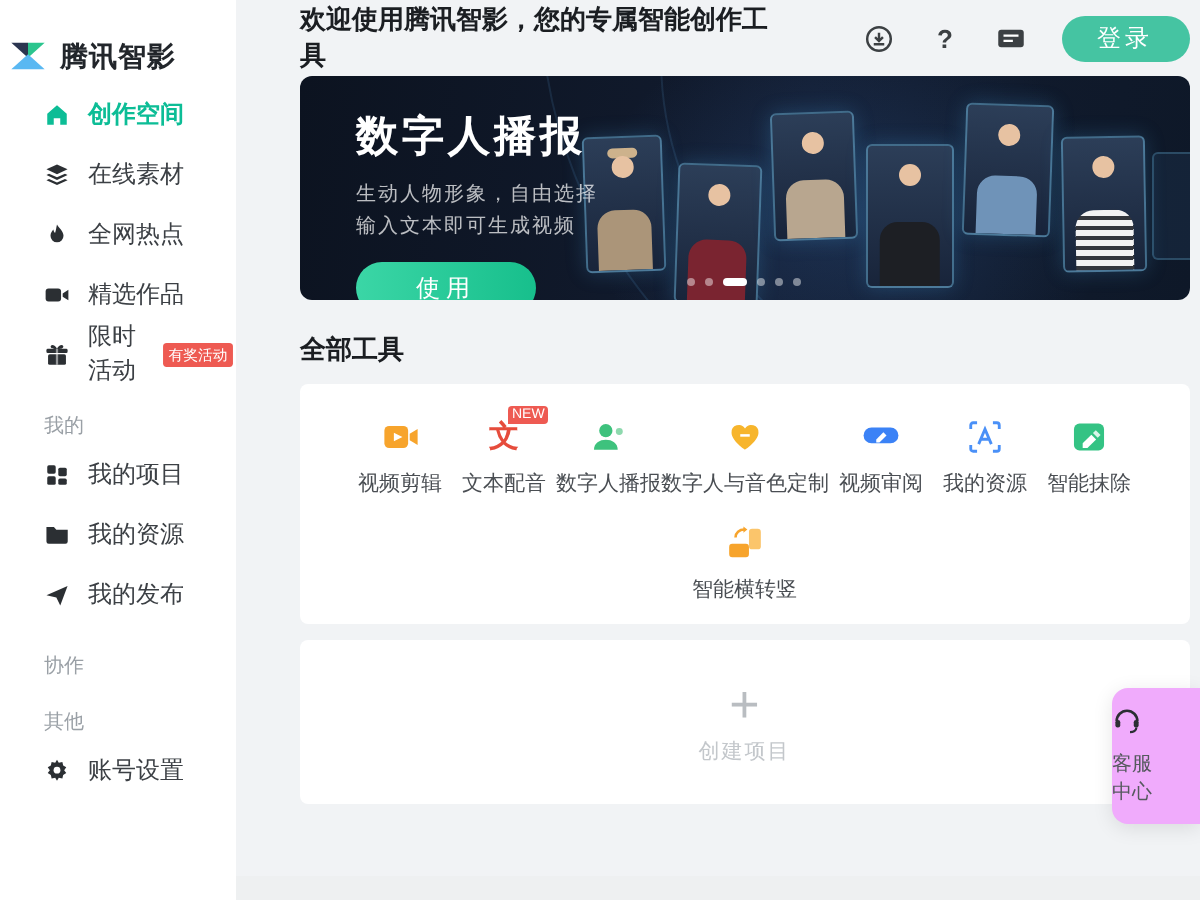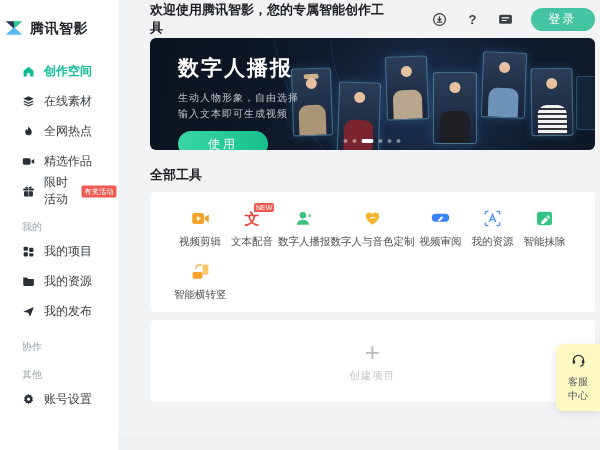--- a/index.html
+++ b/index.html
@@ -4,21 +4,21 @@
 <style>
   html,body{margin:0;padding:0;width:600px;height:450px;overflow:hidden;
     font-family:"Liberation Sans","DejaVu Sans",sans-serif;background:#f1f3f5;}
   .app{display:flex;width:600px;height:450px;position:relative;}
 
   
   .sidebar{width:118px;min-width:118px;height:450px;background:#ffffff;padding-top:12px;box-sizing:border-box;}
   .logo{display:flex;align-items:flex-end;gap:6px;padding-left:4px;height:26px;cursor:pointer;}
   .logo-mark{width:20px;height:20px;}
   .logo-text{font-size:14px;font-weight:bold;color:#22262b;letter-spacing:.5px;}
-  .nav{margin-top:18px;}
+  .nav{margin-top:4px;}
   .nav-item{display:flex;align-items:center;gap:9px;height:30px;padding-left:22px;cursor:pointer;}
   .nav-item .nicon{width:13px;height:13px;display:flex;align-items:center;justify-content:center;color:#2b2f33;}
   .nav-item .nicon svg{width:13px;height:13px;fill:currentColor;}
   .nav-item .nlabel{font-size:12px;color:#3c4045;}
   .nav-item.active .nlabel{color:#0cbd96;font-weight:bold;}
   .nav-item.active .nicon{color:#0cbd96;}
   .sec-header{font-size:10px;color:#9aa0a6;margin:14px 0 2px 22px;}
   .side-badge{font-size:8px;color:#fff;background:#ee5a52;border-radius:2px;padding:1px 3px;margin-left:3px;white-space:nowrap;transform:scale(.92);display:inline-block;}
 
   
@@ -53,38 +53,38 @@
   .p-card .hat{position:absolute;left:50%;transform:translateX(-50%);top:5px;width:15px;height:5px;border-radius:3px;background:#cdb28c;}
   .ghost{position:absolute;border-radius:3px;border:1px solid rgba(115,195,235,.25);background:rgba(60,100,150,.15);z-index:1;}
   .dots{position:absolute;left:50%;transform:translateX(-50%);bottom:7px;display:flex;align-items:center;gap:5px;z-index:4;}
   .dot{width:4px;height:4px;border-radius:50%;background:rgba(255,255,255,.45);cursor:pointer;}
   .dot.active{width:12px;height:4px;border-radius:2px;background:#ffffff;}
 
   
   .sec-title{font-size:13px;font-weight:bold;color:#1b1e22;margin-top:16px;}
   .tools-card{margin-top:8px;background:#fff;border-radius:4px;padding:12px 24px 6px;box-sizing:border-box;}
   .tools-row{display:flex;justify-content:space-between;}
-  .tools-row2{display:flex;margin-top:4px;}
+  .tools-row2{display:flex;margin-top:4px;justify-content:center;}
   .tool{display:flex;flex-direction:column;align-items:center;cursor:pointer;min-width:52px;padding:4px 0;}
   .ticon{position:relative;width:20px;height:20px;display:flex;align-items:center;justify-content:center;}
   .ticon svg{width:19px;height:19px;}
   .ticon .wen{font-size:15px;font-weight:bold;color:#e64c3c;line-height:1;}
   .tool-badge{position:absolute;top:-5px;left:12px;background:#ee5a52;color:#fff;font-size:7px;line-height:1;
     padding:1px 2px;border-radius:2px 2px 2px 0;}
   .tlabel{margin-top:7px;font-size:10.5px;color:#4a4e53;white-space:nowrap;}
 
   
   .recent-card{margin-top:8px;background:#fff;border-radius:4px;height:82px;display:flex;flex-direction:column;
     align-items:center;justify-content:center;cursor:pointer;}
   .plus{font-size:26px;font-weight:300;color:#b9bdc1;line-height:1;}
   .create-label{margin-top:4px;font-size:10.5px;color:#c3c7cb;letter-spacing:1px;}
 
   
-  .support{position:absolute;right:0;top:344px;width:44px;background:#fef9c3;border-radius:8px 0 0 8px;
-    box-shadow:0 2px 10px rgba(0,0,0,.10);padding:9px 0 8px;text-align:center;cursor:pointer;z-index:9;}
+  .support{position:absolute;right:0;top:344px;width:44px;background:#f0abfc;border-radius:8px 0 0 8px;
+    box-shadow:0 2px 10px rgba(0,0,0,.10);padding:9px 0 8px;cursor:pointer;z-index:9;}
   .support svg{width:15px;height:15px;}
   .support-label{font-size:10px;color:#55595e;line-height:14px;margin-top:3px;}
 
   .footer-strip{position:absolute;left:118px;right:0;bottom:0;height:12px;background:#eef0f1;}
 </style>
 </head>
 <body>
 
 <div class="app">
 

